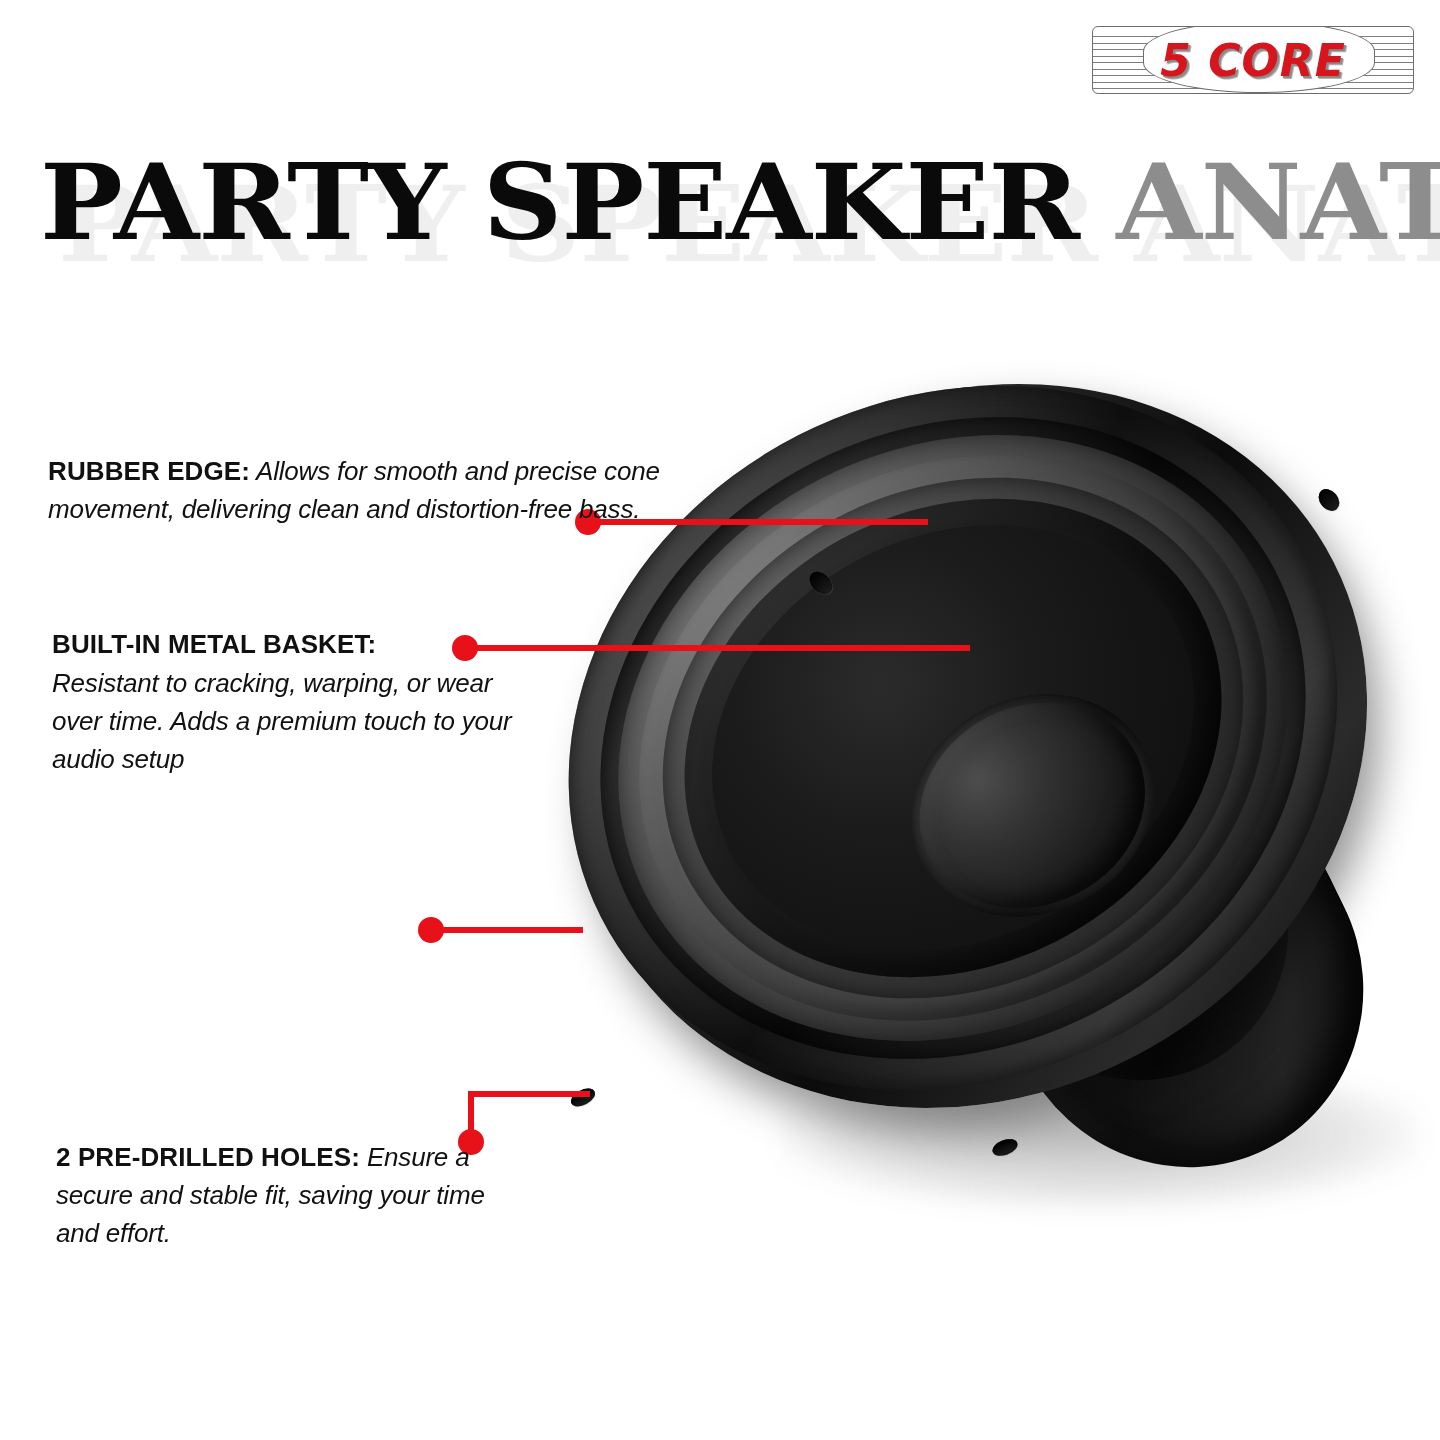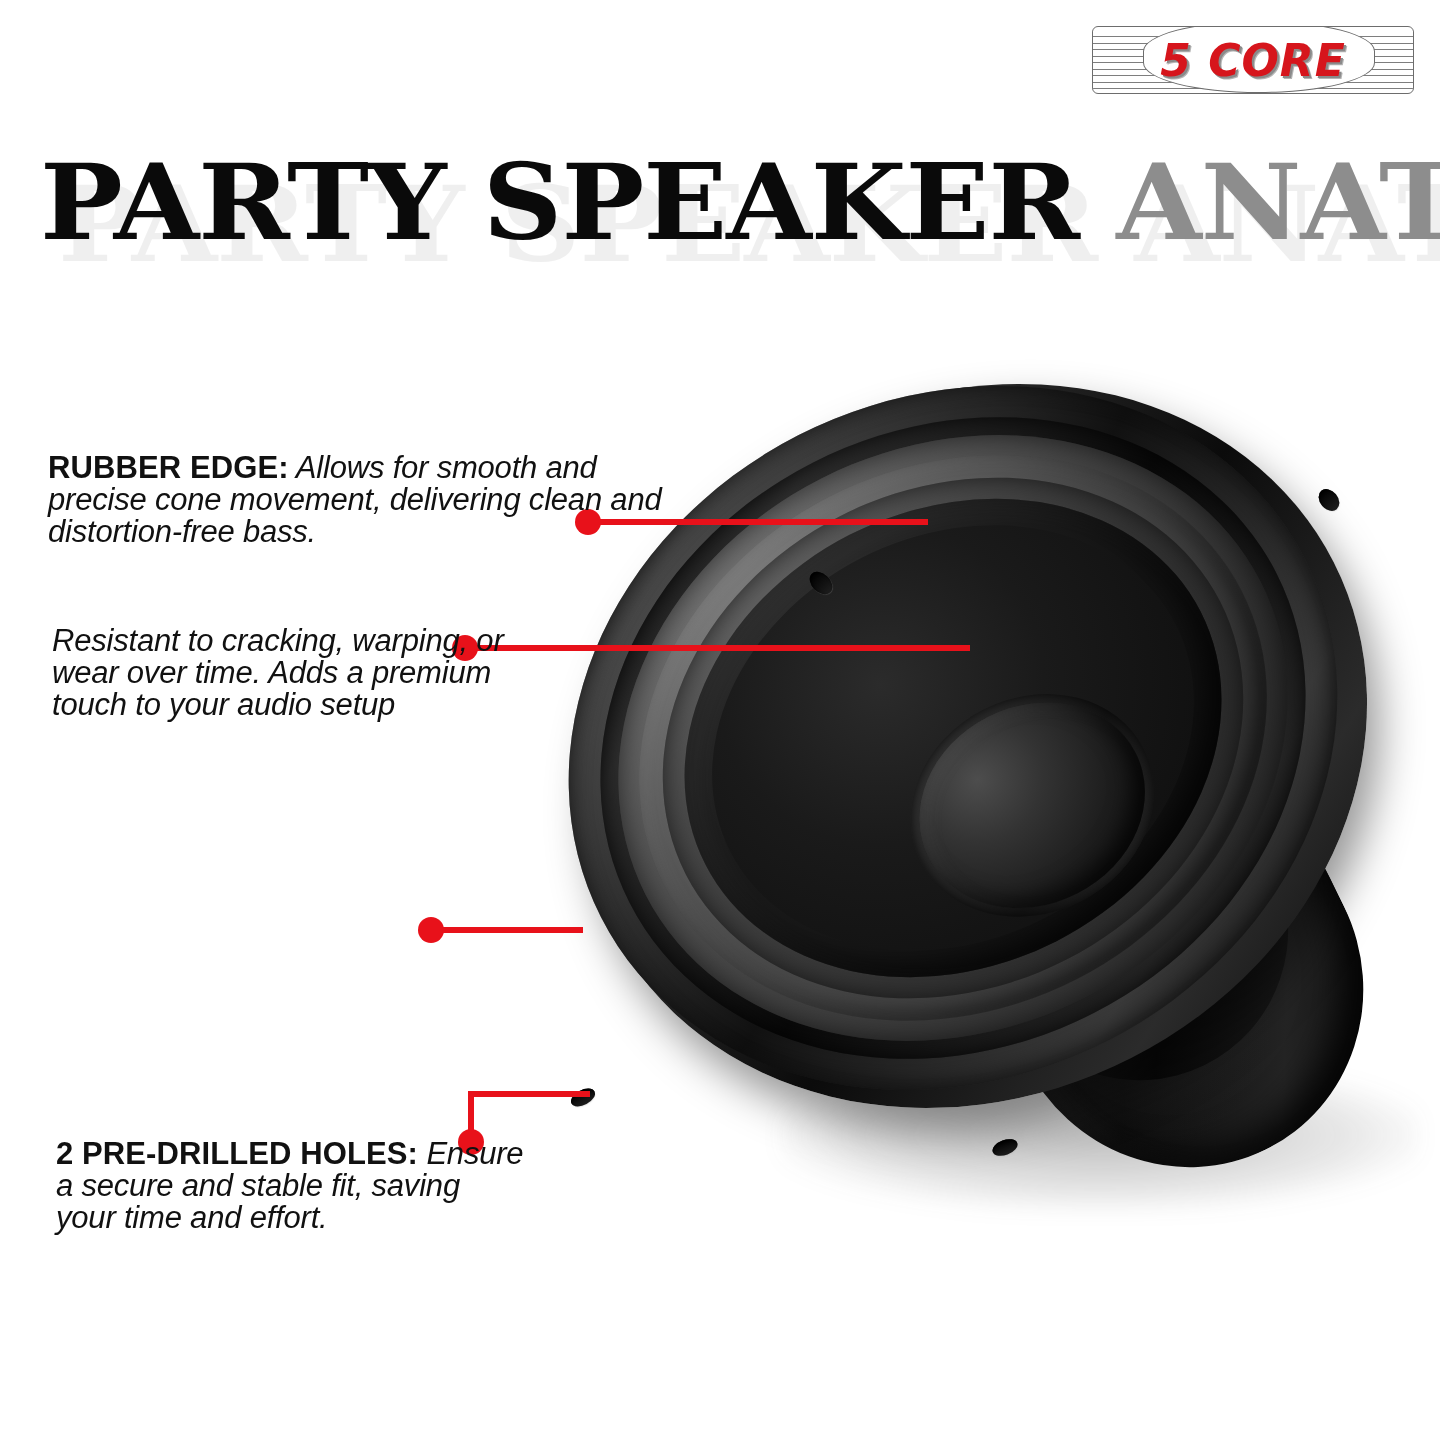--- a/index.html
+++ b/index.html
@@ -186,21 +186,21 @@
     box-shadow:inset 0 2px 3px rgba(0,0,0,.9), 0 1px 1px rgba(170,170,170,.25);
   }
   #speaker-image .hole-a { left:40px;  top:790px; transform:rotate(-28deg); }
   #speaker-image .hole-b { left:462px; top:840px; transform:rotate(-20deg); }
   #speaker-image .hole-c { left:282px; top:270px; transform:rotate(-46deg); width:18px; height:26px; }
   #speaker-image .hole-d { left:790px; top:188px; transform:rotate(-40deg); width:18px; height:24px; }
 
   
   .callout { position:absolute; }
   .callout-text {
-    font-size:31px; line-height:32px; color:#111111;
+    font-size:26px; line-height:38px; color:#111111;
     font-style:italic; font-weight:400;
     letter-spacing:-.2px;
   }
   .callout-term {
     font-style:normal; font-weight:bold;
     letter-spacing:.1px;
   }
   .callout-term.block { display:block; margin-bottom:1px; }
 
   #callout-rubber-edge  { left:48px;  top:452px; width:640px; }
@@ -293,21 +293,21 @@
   <div class="dot"></div>
   <div class="seg seg-up"></div>
   <div class="seg seg-right"></div>
 </div>
 
 <div class="callout" id="callout-rubber-edge">
   <p class="callout-text"><span class="callout-term">RUBBER EDGE:</span><span> Allows for smooth and precise cone movement, delivering clean and distortion-free bass.</span></p>
 </div>
 
 <div class="callout" id="callout-metal-basket">
-  <p class="callout-text"><span>Resistant to cracking, warping, or wear over time. Adds a premium touch to your audio setup</span></p>
+  <p class="callout-text"><span class="callout-term block">BUILT-IN METAL BASKET:</span><span>Resistant to cracking, warping, or wear over time. Adds a premium touch to your audio setup</span></p>
 </div>
 
 <div class="callout" id="callout-steel-frame">
   <p class="callout-text"></p>
 </div>
 
 <div class="callout" id="callout-drilled-holes">
   <p class="callout-text"><span class="callout-term">2 PRE-DRILLED HOLES:</span><span> Ensure a secure and stable fit, saving your time and effort.</span></p>
 </div>
 

